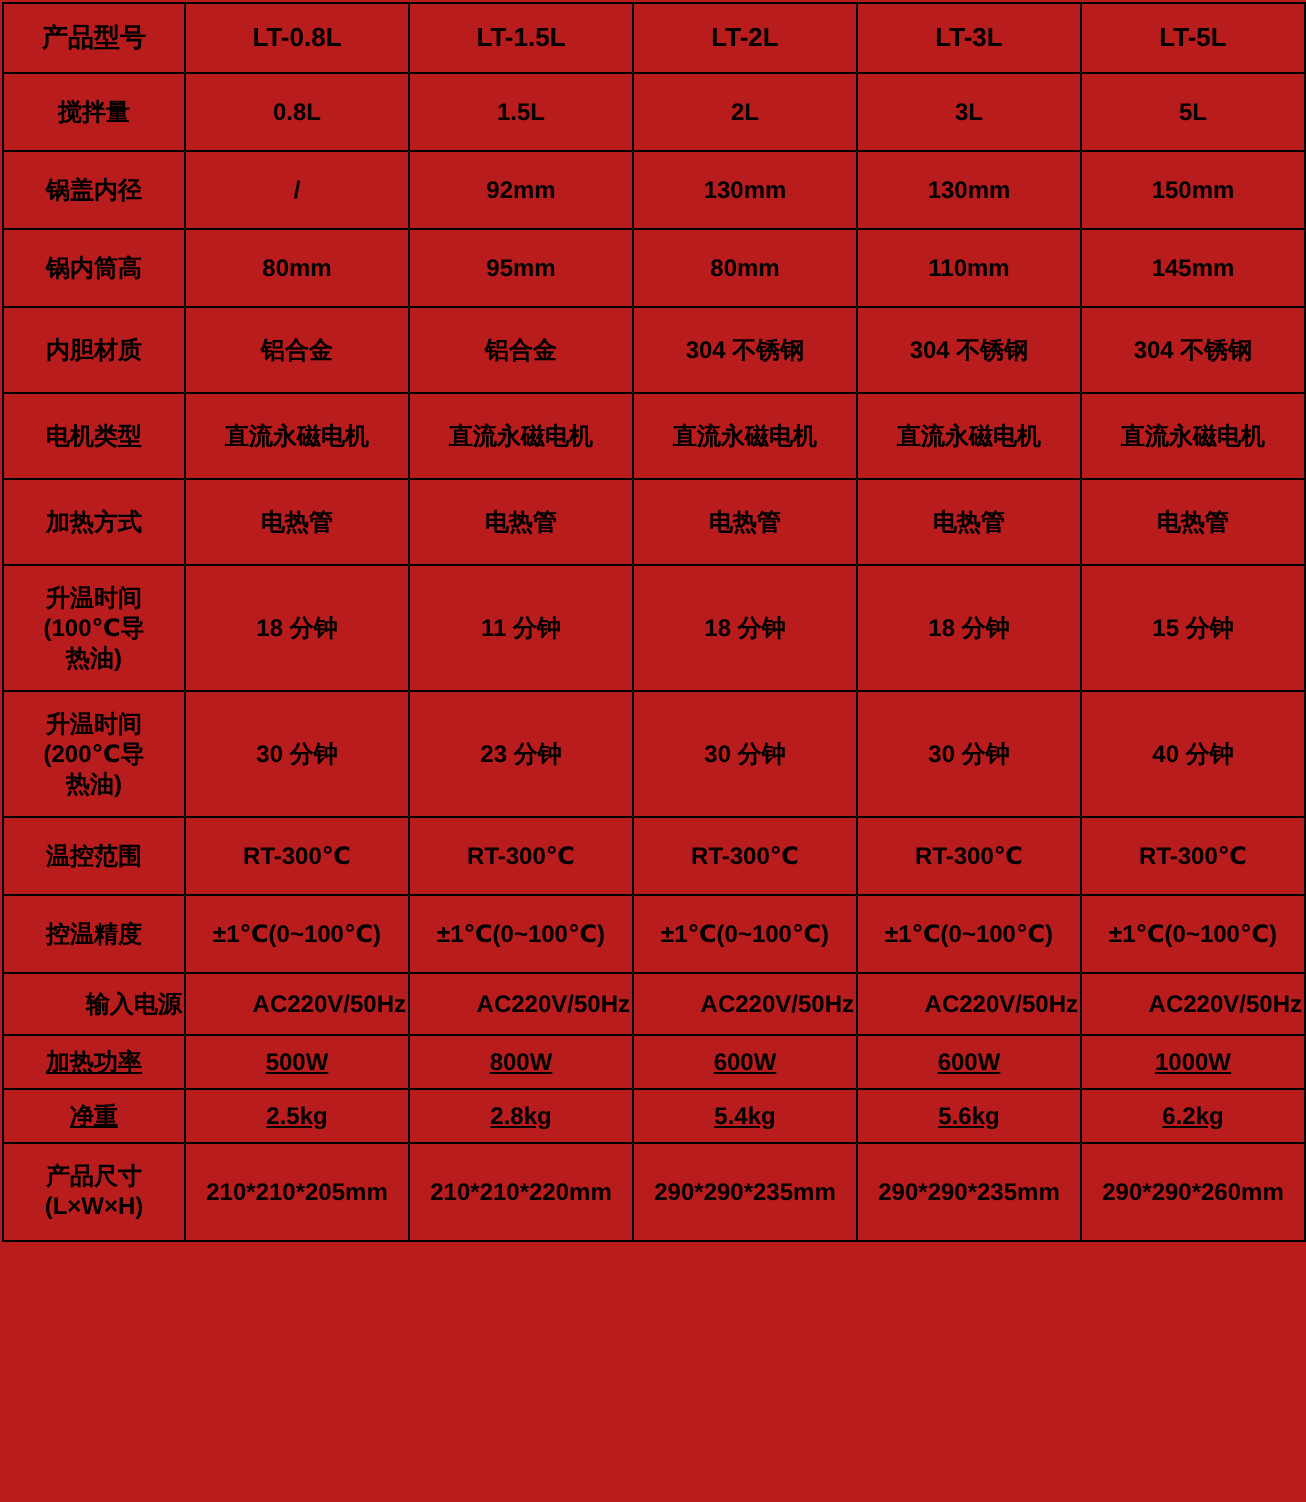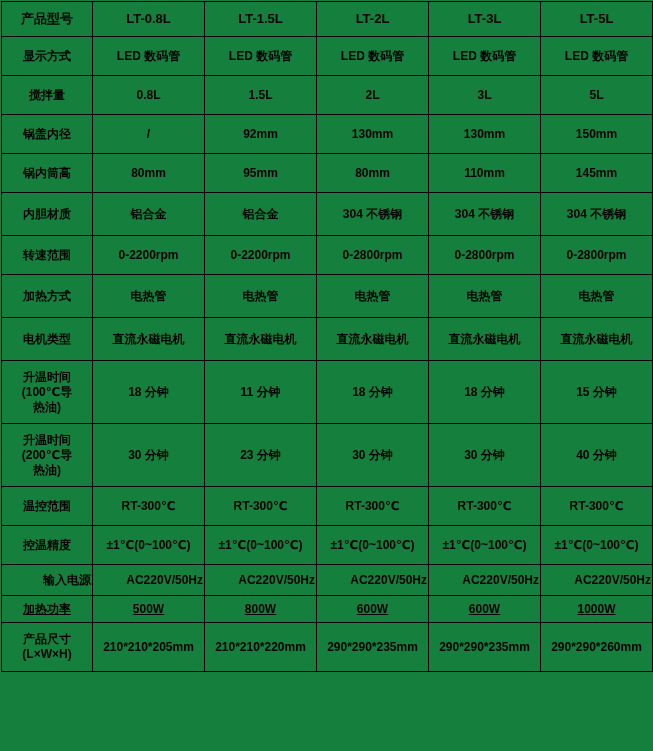--- a/index.html
+++ b/index.html
@@ -8,21 +8,21 @@
     background: #ffffff;
   }
   body {
     font-family: "Liberation Sans", "DejaVu Sans", sans-serif;
     color: #000000;
   }
   #spec-table-wrap {
     width: 653px;
     height: 751px;
     overflow: hidden;
-    background: #15803d;
+    background: #b91c1c;
   }
   table.spec {
     border-collapse: collapse;
     width: 651px;
     margin: 1px 0 0 1px;
     table-layout: fixed;
   }
   table.spec td, table.spec th {
     border: 1px solid #000000;
     text-align: center;
@@ -67,28 +67,20 @@
     <tbody>
       <tr class="r-head h30">
         <td class="rowlabel">产品型号</td>
         <td>LT-0.8L</td>
         <td>LT-1.5L</td>
         <td>LT-2L</td>
         <td>LT-3L</td>
         <td>LT-5L</td>
       </tr>
 
-      <tr class="h34">
-        <td class="rowlabel">显示方式</td>
-        <td>LED 数码管</td>
-        <td>LED 数码管</td>
-        <td>LED 数码管</td>
-        <td>LED 数码管</td>
-        <td>LED 数码管</td>
-      </tr>
 
       <tr class="h34">
         <td class="rowlabel">搅拌量</td>
         <td>0.8L</td>
         <td>1.5L</td>
         <td>2L</td>
         <td>3L</td>
         <td>5L</td>
       </tr>
 
@@ -113,45 +105,37 @@
 
       <tr class="h38">
         <td class="rowlabel">内胆材质</td>
         <td>铝合金</td>
         <td>铝合金</td>
         <td>304 不锈钢</td>
         <td>304 不锈钢</td>
         <td>304 不锈钢</td>
       </tr>
 
-      <tr class="h34">
-        <td class="rowlabel">转速范围</td>
-        <td>0-2200rpm</td>
-        <td>0-2200rpm</td>
-        <td>0-2800rpm</td>
-        <td>0-2800rpm</td>
-        <td>0-2800rpm</td>
+
+      <tr class="h38">
+        <td class="rowlabel">电机类型</td>
+        <td>直流永磁电机</td>
+        <td>直流永磁电机</td>
+        <td>直流永磁电机</td>
+        <td>直流永磁电机</td>
+        <td>直流永磁电机</td>
       </tr>
 
       <tr class="h38">
         <td class="rowlabel">加热方式</td>
         <td>电热管</td>
         <td>电热管</td>
         <td>电热管</td>
         <td>电热管</td>
         <td>电热管</td>
-      </tr>
-
-      <tr class="h38">
-        <td class="rowlabel">电机类型</td>
-        <td>直流永磁电机</td>
-        <td>直流永磁电机</td>
-        <td>直流永磁电机</td>
-        <td>直流永磁电机</td>
-        <td>直流永磁电机</td>
       </tr>
 
       <tr class="h58">
         <td class="rowlabel multiline">升温时间
 (100℃导
 热油)</td>
         <td>18 分钟</td>
         <td>11 分钟</td>
         <td>18 分钟</td>
         <td>18 分钟</td>
@@ -200,20 +184,28 @@
       <tr class="h22">
         <td class="rowlabel">加热功率</td>
         <td>500W</td>
         <td>800W</td>
         <td>600W</td>
         <td>600W</td>
         <td>1000W</td>
       </tr>
 
 
+      <tr class="h22">
+        <td class="rowlabel">净重</td>
+        <td>2.5kg</td>
+        <td>2.8kg</td>
+        <td>5.4kg</td>
+        <td>5.6kg</td>
+        <td>6.2kg</td>
+      </tr>
 
       <tr class="h44">
         <td class="rowlabel multiline tiny">产品尺寸
 (L×W×H)</td>
         <td class="tiny">210*210*205mm</td>
         <td class="tiny">210*210*220mm</td>
         <td class="tiny">290*290*235mm</td>
         <td class="tiny">290*290*235mm</td>
         <td class="tiny">290*290*260mm</td>
       </tr>

